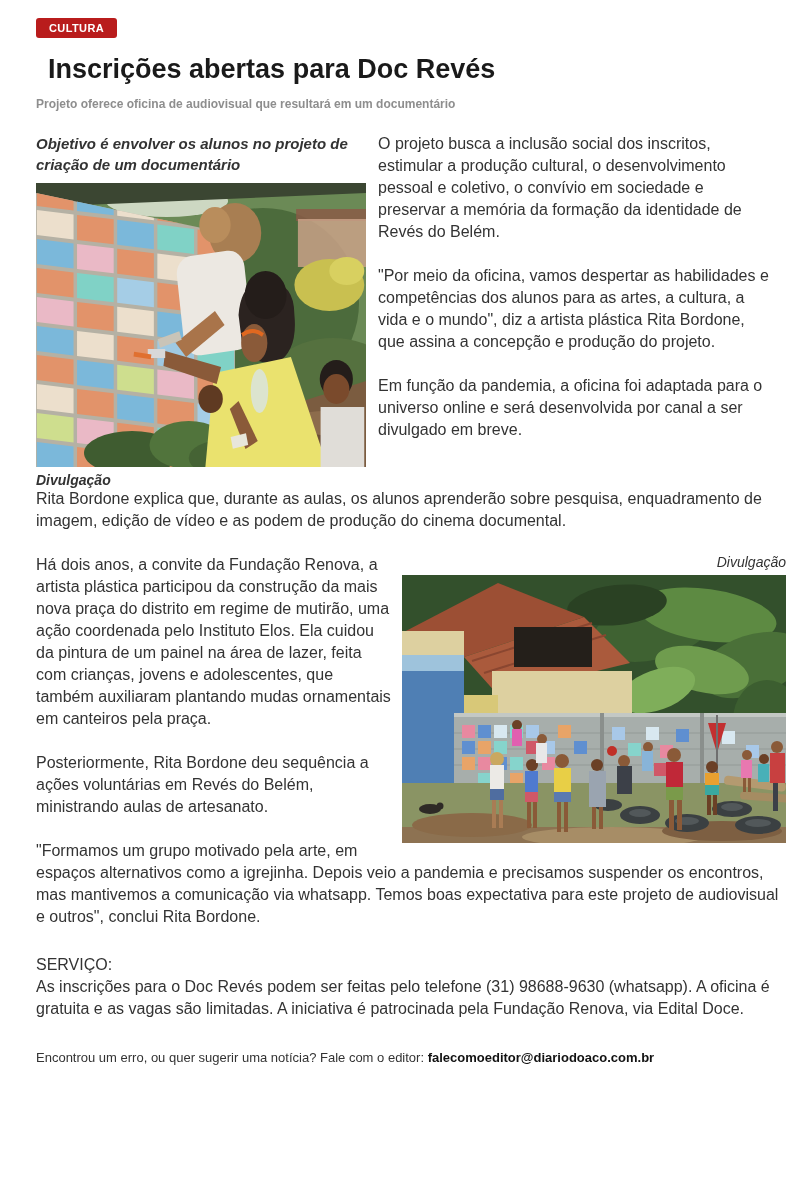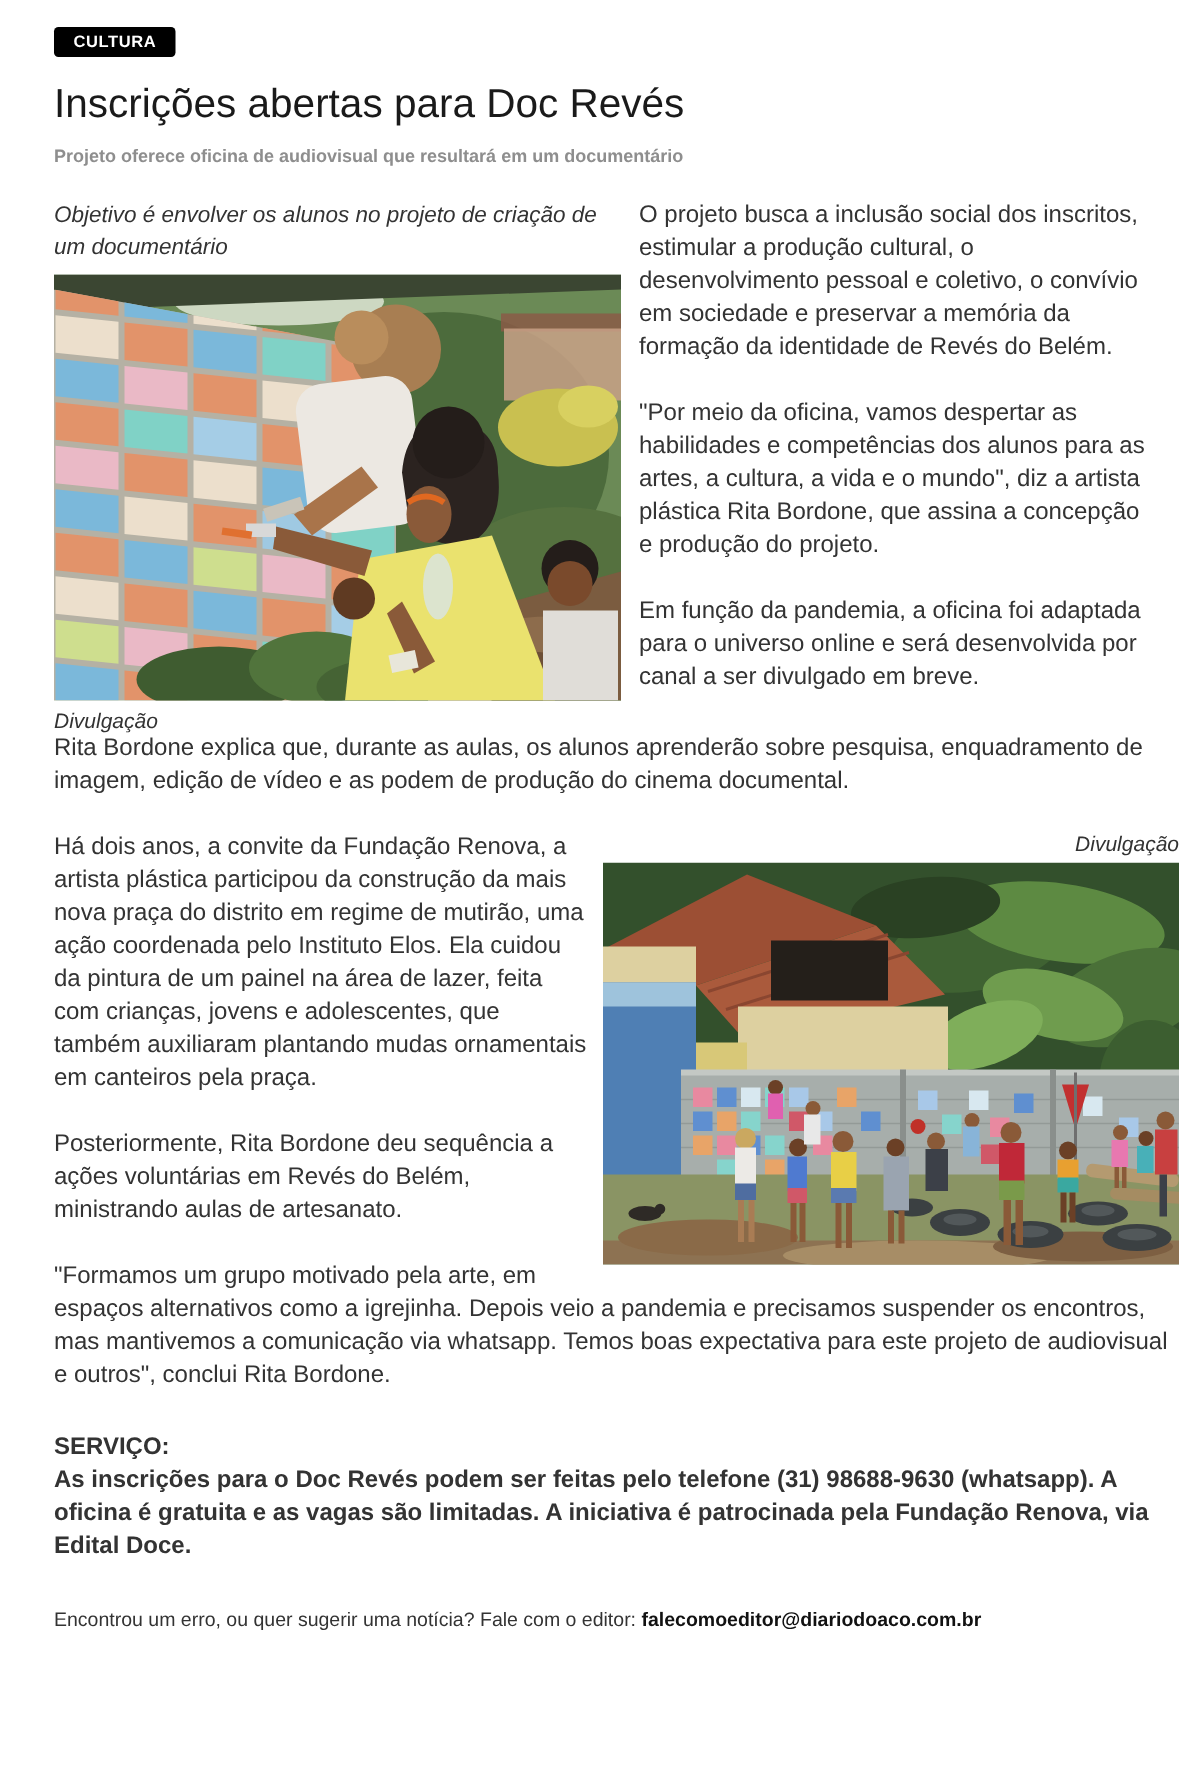--- a/index.html
+++ b/index.html
@@ -1,36 +1,36 @@
 <!DOCTYPE html>
 <html lang="pt-BR"><head>
 <meta charset="utf-8">
 <style>
   html,body{margin:0;padding:0;background:#ffffff;}
   body{width:800px;font-family:"Liberation Sans","DejaVu Sans",sans-serif;color:#333;}
   .page{box-sizing:border-box;width:800px;min-height:1181px;padding:18px 14px 24px 36px;}
-  .kicker{display:inline-block;background:#000000;color:#fff;font-size:11px;font-weight:bold;
+  .kicker{display:inline-block;background:#b91c1c;color:#fff;font-size:11px;font-weight:bold;
           letter-spacing:.4px;padding:4px 13px;border-radius:3px;cursor:pointer;}
-  h1.headline{font-size:27px;line-height:1.15;color:#1a1a1a;margin:16px 0 12px;font-weight:normal;}
+  h1.headline{font-size:27px;line-height:1.15;color:#1a1a1a;margin:16px 12px 12px;font-weight:bold;}
   .deck{font-size:12px;font-weight:bold;color:#8e8e8e;margin:0 0 20px;line-height:1.3;}
   p.body-p{font-size:16px;line-height:22px;margin:0 0 22px;}
   p.intro{margin-bottom:20px;}
   
-  .fig1{float:left;width:378px;margin:0 12px 4px 0;}
+  .fig1{float:left;width:330px;margin:0 12px 4px 0;font-weight:bold;}
   .fig-caption{font-size:15px;line-height:21px;font-style:italic;color:#333;margin:0 0 8px;}
   .fig-credit{font-size:14px;font-style:italic;color:#333;margin:5px 0 0;}
   .photo-frame{display:block;width:100%;}
   .s1-text{overflow:hidden;padding-right:16px;}
   .mid{clear:both;margin-top:8px;margin-bottom:20px;}
   
   .fig2{float:right;width:384px;margin:0 0 4px 8px;}
   .fig2 .fig-credit{text-align:right;margin:0 0 5px;}
   .fig2 .fig-caption{margin:7px 0 0;}
   .service{clear:both;padding-top:4px;font-size:16px;line-height:22px;}
-  .service .svc-head{margin:0;font-weight:bold;}
+  .service .svc-head{margin:0;}
   .footer-note{margin-top:30px;font-size:13px;color:#333;text-align:left;padding-right:18px;}
   .footer-note .email{font-weight:bold;color:#111;text-decoration:none;cursor:pointer;}
   svg{display:block;}
 </style>
 </head>
 <body>
 
 <div class="page">
 
   <span class="kicker">CULTURA</span>

